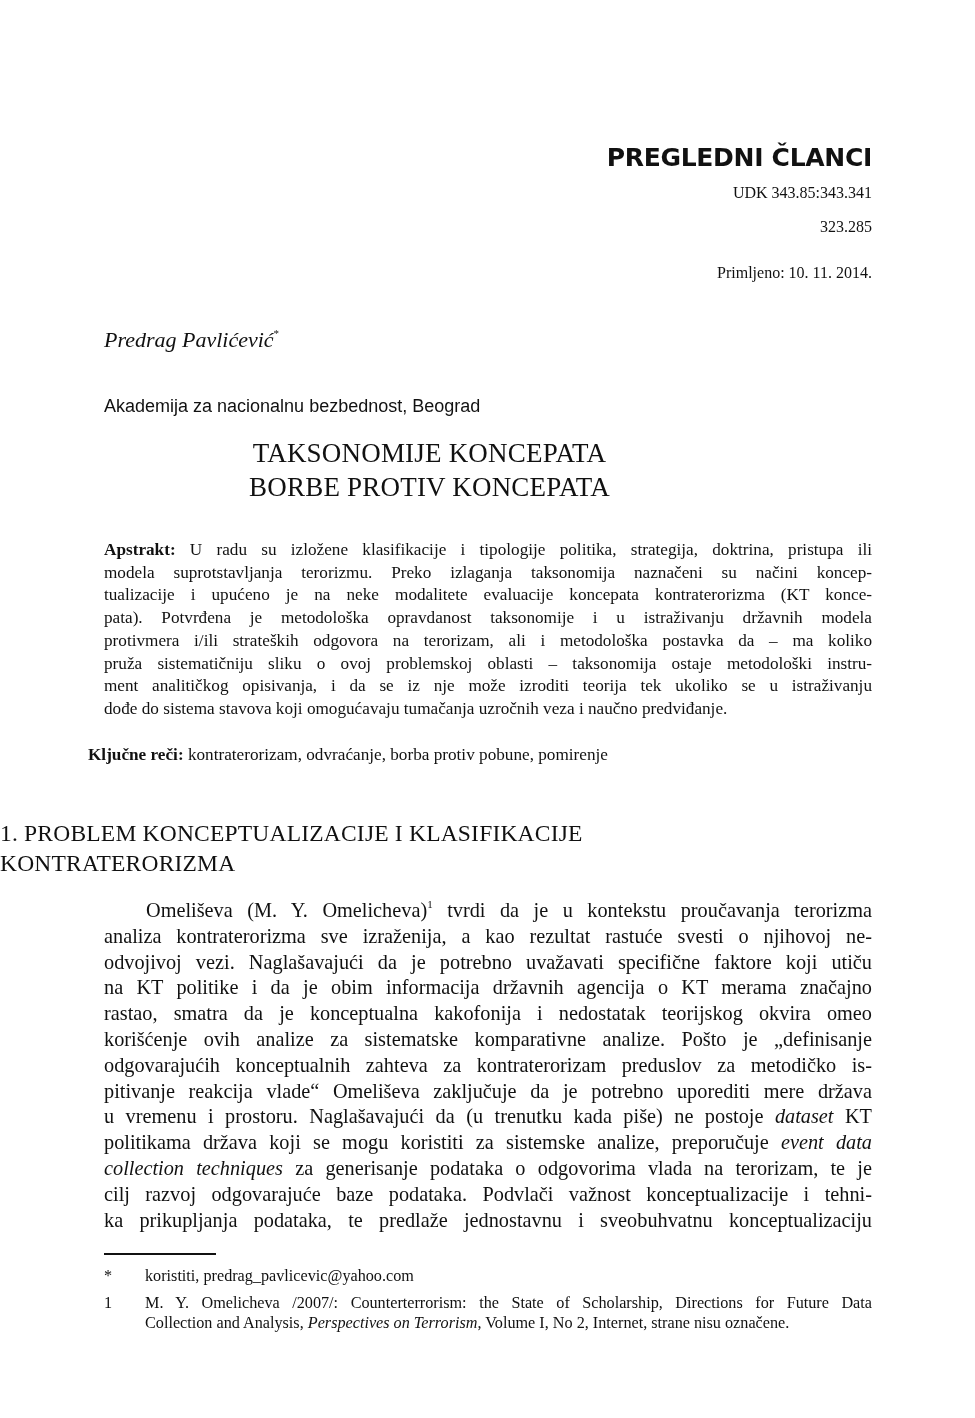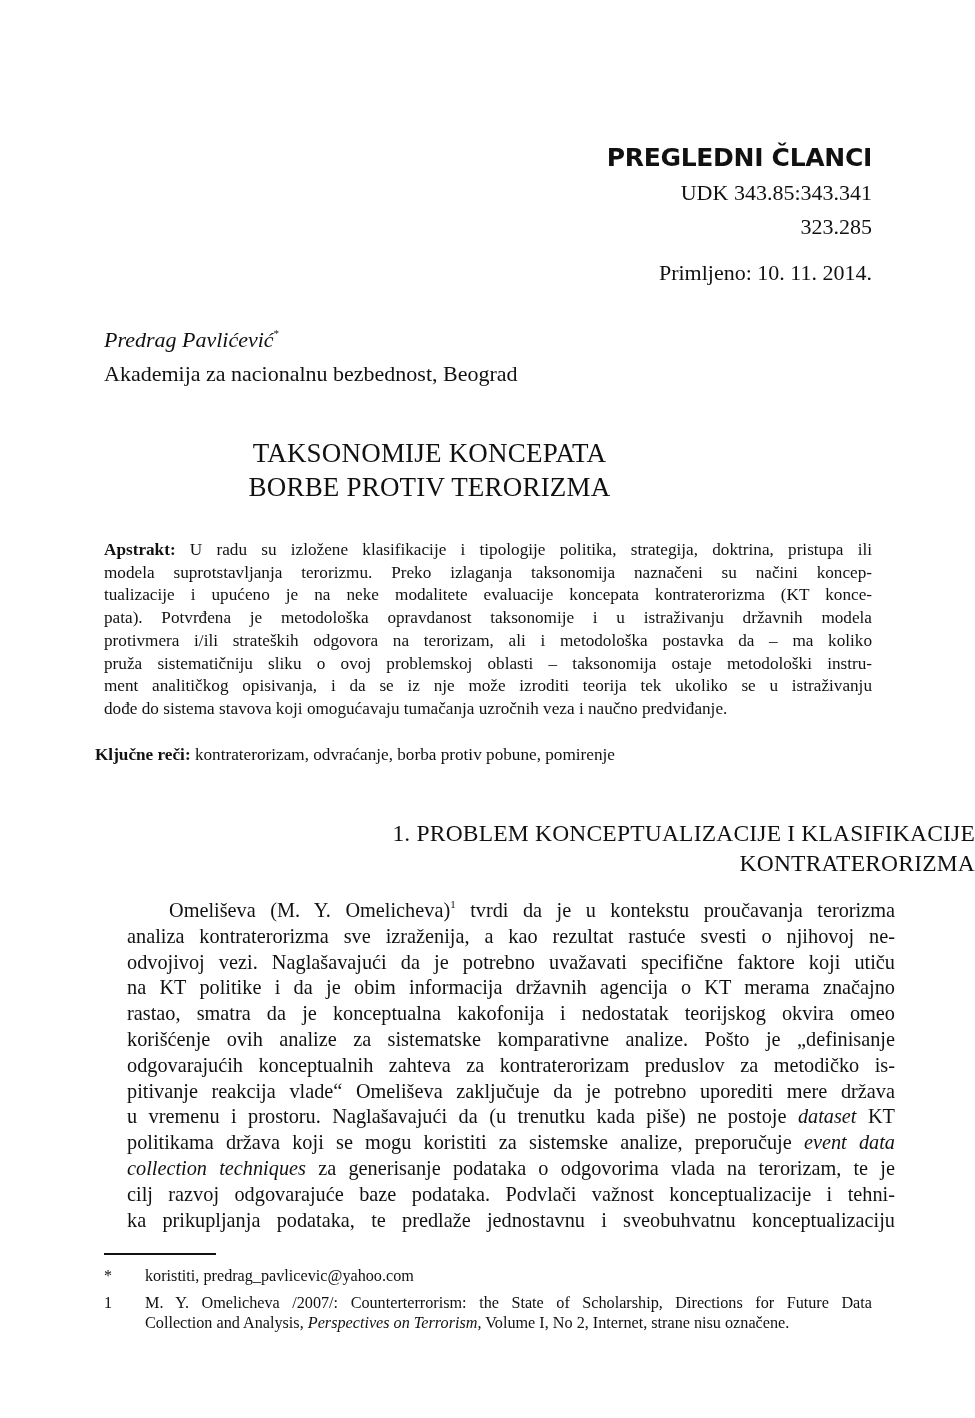--- a/index.html
+++ b/index.html
@@ -1,43 +1,43 @@
 <!DOCTYPE html>
 <html><head>
 <meta charset="utf-8">
 <style>
   html, body { margin: 0; padding: 0; background: #ffffff; }
   body { width: 975px; height: 1418px; position: relative; overflow: hidden; color: #111; }
 
   .header-block { position: absolute; right: 103px; top: 140px; text-align: right; }
   .rubric { font-family: "DejaVu Sans", sans-serif; font-weight: bold; font-size: 25px; letter-spacing: -0.3px; line-height: 36px; margin-left: 46px; }
-  .meta-line { font-family: "Liberation Serif", serif; font-size: 22px; line-height: 34px; }
+  .meta-line { font-family: "Liberation Serif", serif; font-size: 16px; line-height: 34px; }
 
   .author-block { position: absolute; left: 104px; top: 316px; }
   .author { font-family: "Liberation Serif", serif; font-style: italic; font-size: 22px; line-height: 34px; }
   .author sup { font-size: 11px; font-style: normal; vertical-align: 10px; }
-  .affiliation { font-family: Liberation Serif, serif; font-size: 22px; line-height: 34px; }
+  .affiliation { font-family: Liberation Sans, sans-serif; font-size: 18px; line-height: 34px; margin-top: 32px; }
 
   .title { position: absolute; left: 0; width: 859px; top: 436px; text-align: center;
            font-family: "Liberation Serif", serif; font-size: 27px; line-height: 34px; letter-spacing: 0.2px; }
 
   .abstract { position: absolute; left: 104px; width: 768px; top: 539px;
               font-family: "Liberation Serif", serif; font-size: 17.2px; line-height: 22.7px; }
   .line { display: block; white-space: nowrap; text-align: justify; text-align-last: justify; }
   .line.last { text-align-last: left; }
   .bold { font-weight: bold; }
   .ital { font-style: italic; }
 
-  .keywords { position: absolute; left: 95px; top: 744px; font-family: "Liberation Serif", serif; font-size: 17.2px; line-height: 22px; }
+  .keywords { position: absolute; left: 88px; top: 744px; font-family: "Liberation Serif", serif; font-size: 17.2px; line-height: 22px; }
 
-  .section-heading { position: absolute; left: 0; width: 975px; top: 818px; text-align: right;
+  .section-heading { position: absolute; left: 0; width: 975px; top: 818px; text-align: left;
                      font-family: "Liberation Serif", serif; font-size: 23.5px; line-height: 30px; letter-spacing: 0.2px; }
 
   .body-text { position: absolute; left: 104px; width: 768px; top: 898px;
-               font-family: "Liberation Serif", serif; font-size: 20.3px; line-height: 25.8px; margin-left: 23px; }
+               font-family: "Liberation Serif", serif; font-size: 20.3px; line-height: 25.8px; }
   .indent { text-indent: 42px; }
   .body-text sup { font-size: 11px; vertical-align: 9px; line-height: 0; }
 
   .footnote-rule { position: absolute; left: 104px; top: 1253px; width: 112px; height: 2px; background: #111; }
   .footnotes { position: absolute; left: 104px; width: 768px; top: 1266px;
                font-family: "Liberation Serif", serif; font-size: 16.2px; line-height: 20px; }
   .fn { display: flex; margin-bottom: 7px; }
   .fn-mark { width: 41px; flex: none; }
   .fn-body { flex: 1; }
 </style>
@@ -53,21 +53,21 @@
 
 <div class="author-block">
   <div class="author">
     <span>Predrag Pavlićević</span><sup>*</sup>
   </div>
   <div class="affiliation">Akademija za nacionalnu bezbednost, Beograd</div>
 </div>
 
 <div class="title">
   <div>TAKSONOMIJE KONCEPATA</div>
-  <div>BORBE PROTIV TERORIZMA</div>
+  <div>BORBE PROTIV KONCEPATA</div>
 </div>
 
 <div class="abstract">
   <span class="line"><span class="bold">Apstrakt:</span><span> U radu su izložene klasifikacije i tipologije politika, strategija, doktrina, pristupa ili</span></span>
   <span class="line">modela suprotstavljanja terorizmu. Preko izlaganja taksonomija naznačeni su načini koncep-</span>
   <span class="line">tualizacije i upućeno je na neke modalitete evaluacije koncepata kontraterorizma (KT konce-</span>
   <span class="line">pata). Potvrđena je metodološka opravdanost taksonomije i u istraživanju državnih modela</span>
   <span class="line">protivmera i/ili strateških odgovora na terorizam, ali i metodološka postavka da – ma koliko</span>
   <span class="line">pruža sistematičniju sliku o ovoj problemskoj oblasti – taksonomija ostaje metodološki instru-</span>
   <span class="line">ment analitičkog opisivanja, i da se iz nje može izroditi teorija tek ukoliko se u istraživanju</span>

